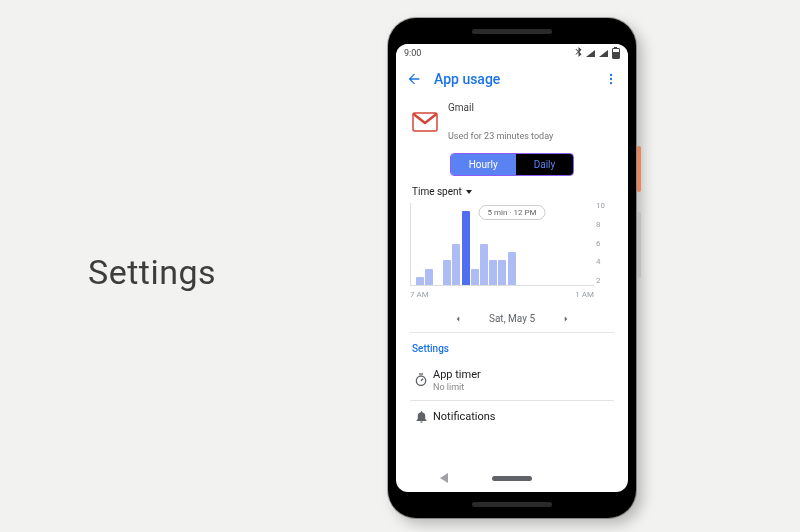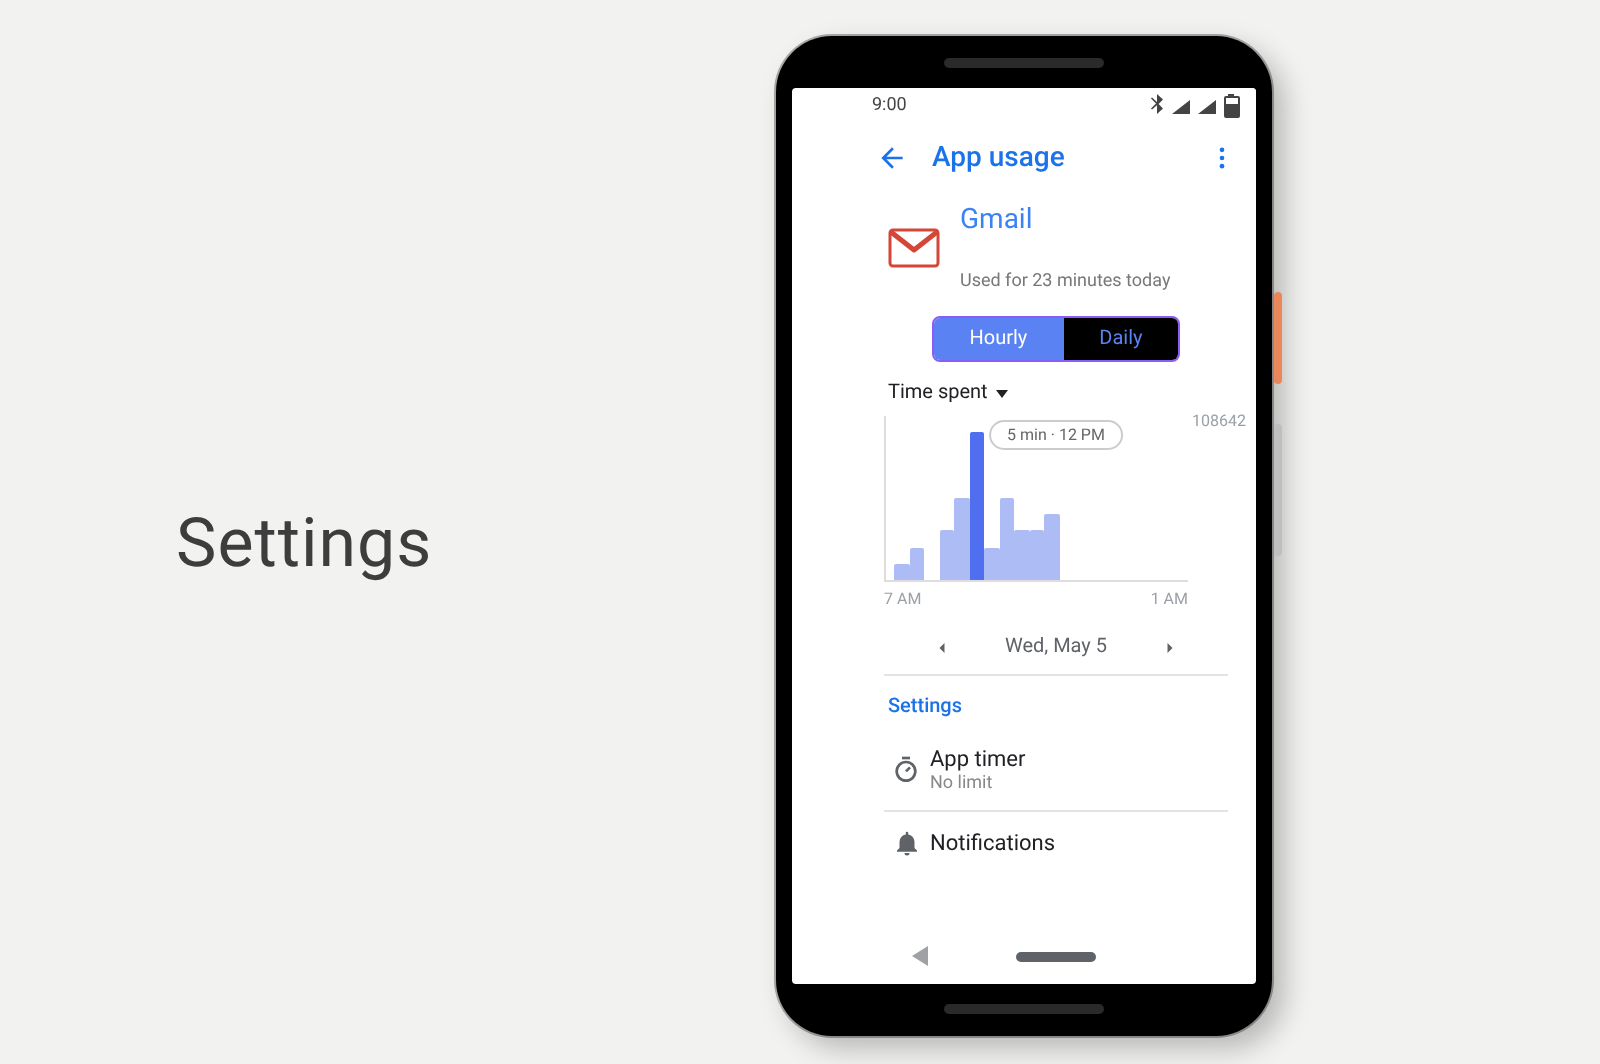--- a/index.html
+++ b/index.html
@@ -4,51 +4,51 @@
 <style>
   html,body{margin:0;padding:0;width:800px;height:532px;background:#f2f2f0;font-family:"Roboto","Helvetica Neue",Arial,sans-serif;overflow:hidden;}
   .stage{position:relative;width:800px;height:532px;}
   .caption{position:absolute;left:88px;top:252px;font-size:34px;color:#3d3d3d;letter-spacing:.5px;font-weight:400;}
   
   .phone{position:absolute;left:388px;top:18px;width:248px;height:500px;background:#000;border-radius:28px;box-shadow:6px 6px 14px rgba(0,0,0,.25),0 0 0 1px rgba(0,0,0,.3);}
   .phone::before{content:"";position:absolute;right:-5px;top:128px;width:4px;height:46px;background:#e9875a;border-radius:2px;}
   .phone::after{content:"";position:absolute;right:-5px;top:194px;width:4px;height:66px;background:#bfbfbf;border-radius:2px;}
   .speaker-top{position:absolute;top:11px;left:50%;transform:translateX(-50%);width:80px;height:5px;background:#2a2a2a;border-radius:3px;}
   .speaker-bot{position:absolute;bottom:11px;left:50%;transform:translateX(-50%);width:80px;height:5px;background:#2a2a2a;border-radius:3px;}
-  .screen{position:absolute;top:26px;left:8px;right:8px;bottom:26px;background:#fff;border-radius:2px;overflow:hidden;display:flex;flex-direction:column;padding-left:32px;}
+  .screen{position:absolute;top:26px;left:8px;right:8px;bottom:26px;background:#fff;border-radius:12px;overflow:hidden;display:flex;flex-direction:column;}
   
   .status{height:18px;background:#fff;display:flex;align-items:center;justify-content:space-between;padding:0 8px;font-size:9px;color:#444;}
   .status .st-icons{display:flex;align-items:center;gap:4px;}
   .tri{width:0;height:0;border-left:0 solid transparent;border-right:9px solid #444;border-top:7px solid transparent;border-bottom:0;}
   .batt{width:6px;height:9px;border:1px solid #444;border-radius:1px;position:relative;}
   .batt::before{content:"";position:absolute;top:-2px;left:1px;width:3px;height:1.5px;background:#444;}
   .batt::after{content:"";position:absolute;left:0;right:0;bottom:0;height:60%;background:#444;}
   
   .appbar{height:34px;display:flex;align-items:center;padding:0 10px;gap:12px;color:#1a73e8;}
   .appbar .title{font-size:14px;font-weight:500;flex:1;}
   .back-arrow svg,.dots svg{display:block;}
   
   .body{flex:1;overflow:hidden;padding:0;}
   .app-row{display:flex;align-items:center;gap:10px;padding:6px 16px 10px;}
   .gmail-icon{width:26px;height:20px;}
-  .app-row .name{font-size:14px;color:#3b82f6;}
+  .app-row .name{font-size:10px;color:#404040;}
   .app-row .sub{font-size:9px;color:#777;margin-top:18px;}
   
   .toggle{display:flex;justify-content:center;margin:2px 0 10px;}
   .seg{display:flex;border:1px solid #8b5cf6;border-radius:4px;overflow:hidden;font-size:10px;}
   .seg div{padding:5px 18px;cursor:pointer;}
   .seg .on{background:#5a82f2;color:#fff;}
   .seg .off{background:#000000;color:#5a82f2;}
   
   .drop{padding:0 16px 2px;font-size:10px;color:#202124;display:flex;align-items:center;gap:4px;text-align:right;}
   .drop .caret{width:0;height:0;border-left:3px solid transparent;border-right:3px solid transparent;border-top:4px solid #202124;}
   
   .chart-wrap{position:relative;margin:4px 14px 0;}
   .chart{position:relative;height:82px;border:1px solid #ddd;border-top:none;border-right:none;margin-right:20px;}
-  .yax{position:absolute;right:-18px;top:-2px;bottom:0;width:16px;font-size:8px;color:#9aa0a6;display:flex;flex-direction:row;justify-content:space-between;align-items:flex-start;}
+  .yax{position:absolute;right:-18px;top:-2px;bottom:0;width:16px;font-size:8px;color:#9aa0a6;display:flex;flex-direction:column;justify-content:space-between;align-items:flex-start;}
   .bars{position:absolute;left:4px;right:4px;bottom:0;top:0;display:flex;align-items:flex-end;justify-content:space-around;}
   .bars .bar{width:8px;background:#aebcf5;border-radius:1px 1px 0 0;}
   .bars .bar.hi{background:#4f6ff0;}
   .tooltip{position:absolute;top:2px;left:50%;transform:translateX(-50%);background:#fff;border:1px solid #ccc;border-radius:10px;font-size:8px;color:#666;padding:2px 8px;white-space:nowrap;}
   .xaxis{display:flex;justify-content:space-between;font-size:8px;color:#9aa0a6;margin:4px 34px 4px 14px;}
   
   .daterow{display:flex;align-items:center;justify-content:center;gap:26px;font-size:10px;color:#5f6368;margin:14px 0 8px;}
   .daterow svg{display:block;}
   .divider{height:1px;background:#e3e3e3;margin:0 14px;}
   
@@ -169,21 +169,21 @@
           <span>7 AM</span>
           <span>1 AM</span>
         </div>
 
         <div class="daterow">
           <span>
             <svg width="10" height="10" viewBox="0 0 24 24">
                 <path fill="#5f6368" d="M15 6l-6 6 6 6z"></path>
               </svg>
           </span>
-          <span>Wed, May 5</span>
+          <span>Sat, May 5</span>
           <span>
             <svg width="10" height="10" viewBox="0 0 24 24">
                 <path fill="#5f6368" d="M9 6l6 6-6 6z"></path>
               </svg>
           </span>
         </div>
 
         <div class="divider"></div>
 
         <div class="sect">Settings</div>

